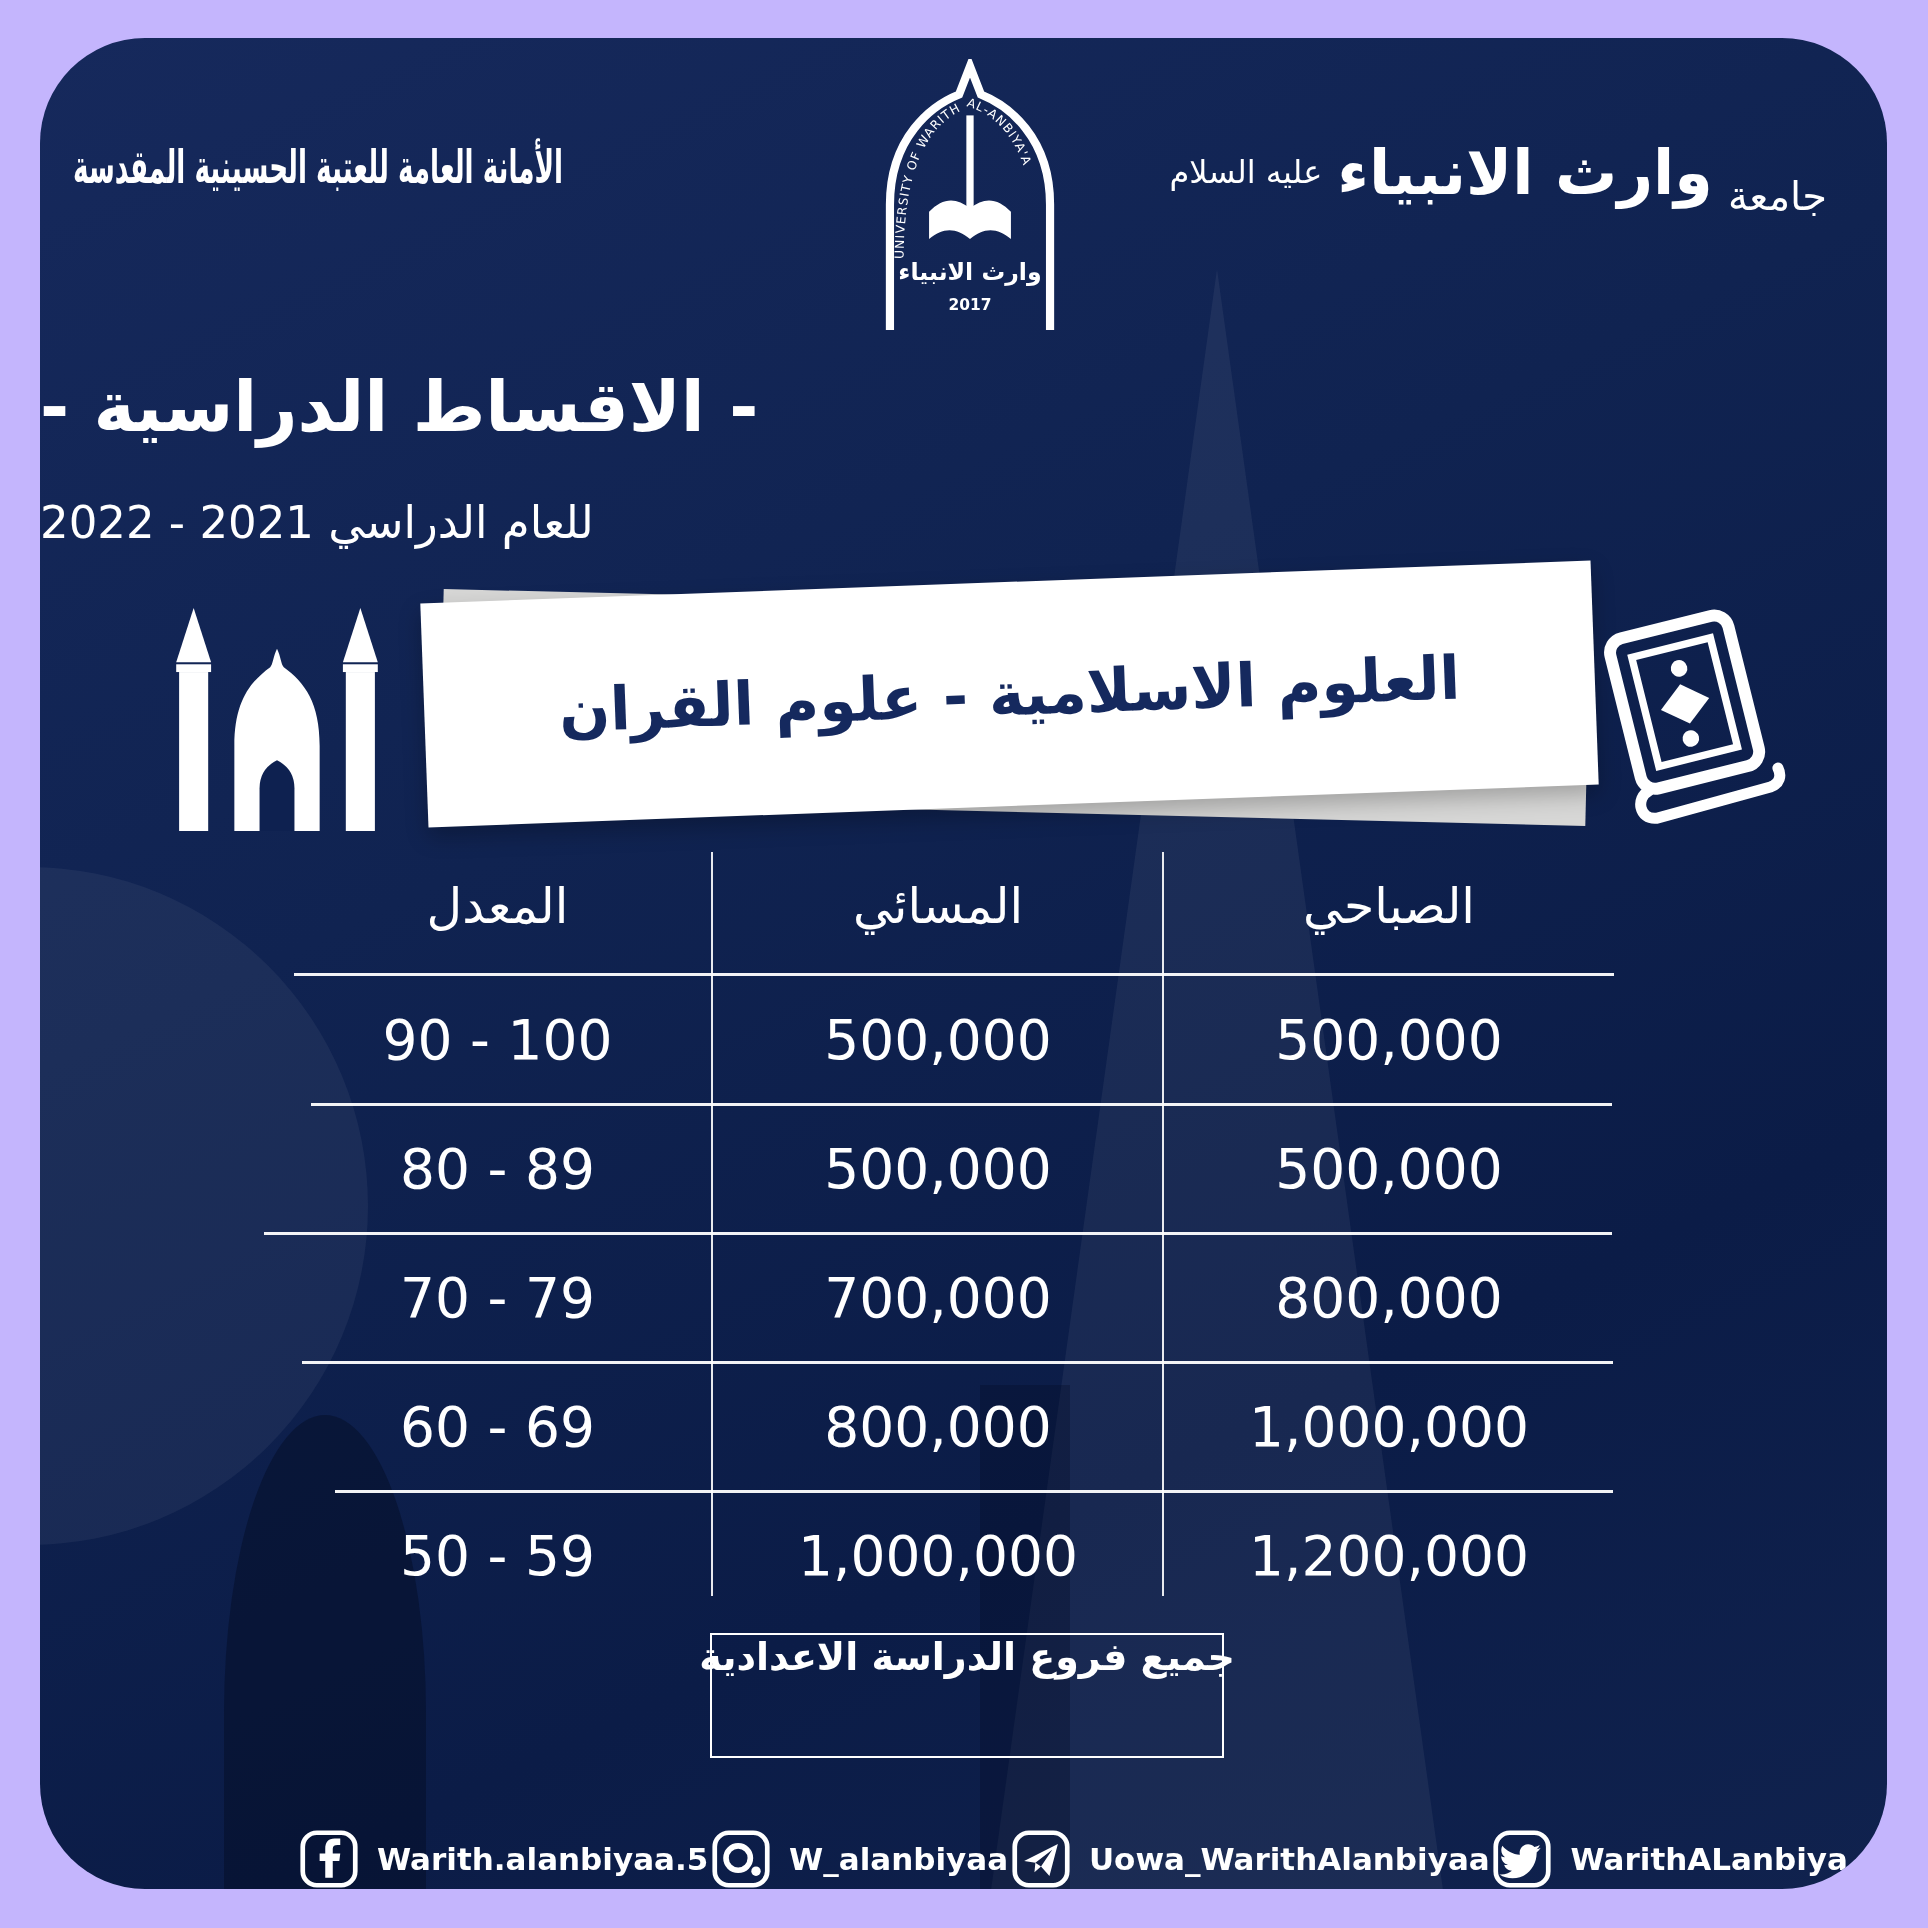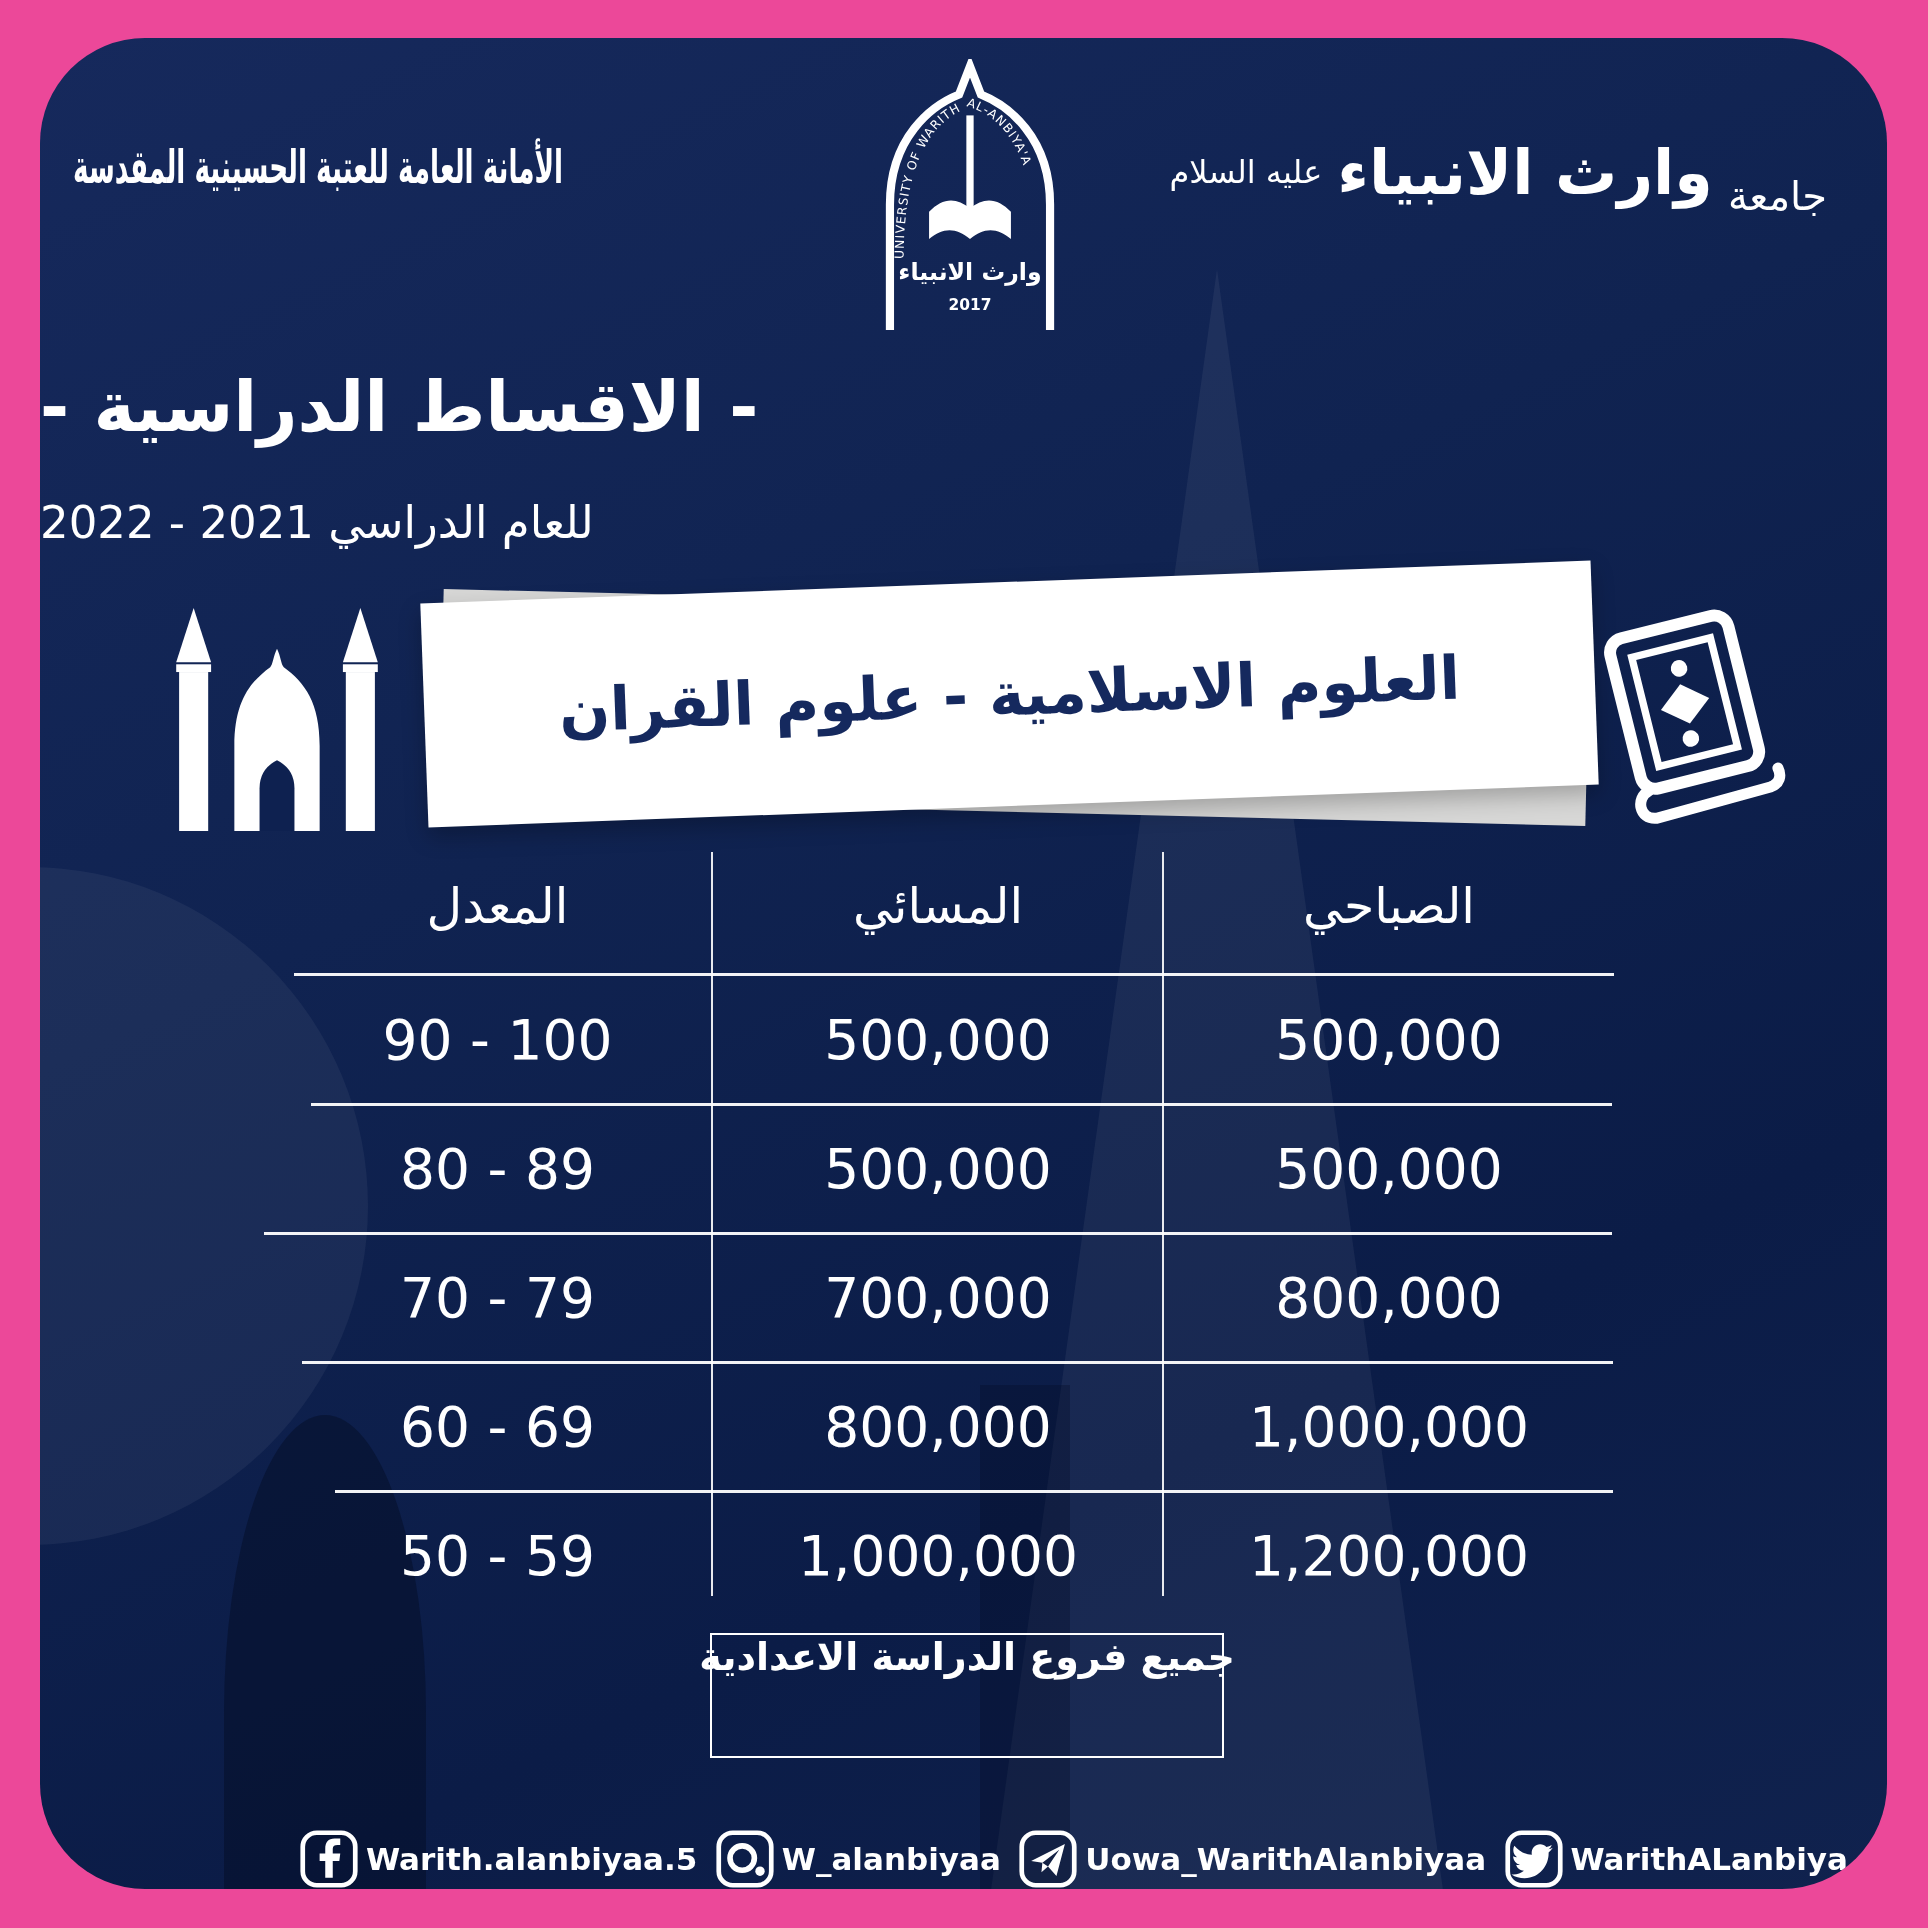--- a/index.html
+++ b/index.html
@@ -1,16 +1,16 @@
 <!DOCTYPE html>
 <html lang="ar" style="font-size:15px"><head>
 <meta charset="utf-8">
 <style>
   html,body{margin:0;padding:0;background:#ffffff;}
-  .canvas{position:relative;width:1928px;height:1928px;background:#ec4899;overflow:hidden;
+  .canvas{position:relative;width:1928px;height:1928px;background:#c4b5fd;overflow:hidden;
           font-family:"DejaVu Sans",sans-serif;}
   .card{position:absolute;left:40px;top:38px;width:1847px;height:1851px;border-radius:105px;
         background:linear-gradient(155deg,#16295c 0%,#102351 38%,#0b1c47 72%,#10224e 100%);
         overflow:hidden;}
   
   .wm{position:absolute;pointer-events:none;}
   .wm-spire{left:951px;top:231px;width:452px;height:1621px;background:rgba(255,255,255,0.055);
             clip-path:polygon(50% 0%,100% 100%,0% 100%);}
   .wm-band{left:940px;top:1347px;width:90px;height:505px;background:rgba(3,9,32,0.30);}
   .wm-circle{left:-350px;top:829px;width:678px;height:678px;border-radius:50%;
@@ -58,21 +58,21 @@
   .vline{top:14px;width:1.9px;height:744px;background:rgba(255,255,255,0.9);}
   .vline-a{left:879px;}
   .vline-b{left:428px;}
   
   .note-box{position:absolute;left:670px;top:1595px;width:510px;height:121px;border:2.8px solid #fff;
             display:flex;align-items:flex-start;justify-content:center;}
   .note-text{color:#fff;font-size:38px;font-weight:bold;direction:rtl;white-space:nowrap;}
   
   .social{position:absolute;left:259px;top:1778px;width:1549px;height:85px;display:flex;
           justify-content:space-between;align-items:center;}
-  .social-item{display:flex;align-items:center;gap:7px;color:#fff;}
+  .social-item{display:flex;align-items:center;gap:18px;color:#fff;}
   .social-item svg{display:block;}
   .handle{font-size:31px;font-weight:bold;direction:ltr;letter-spacing:0;}
 </style>
 </head>
 <body>
 
 <div class="canvas">
   <div class="card">
 
     <div class="wm wm-spire"></div>

